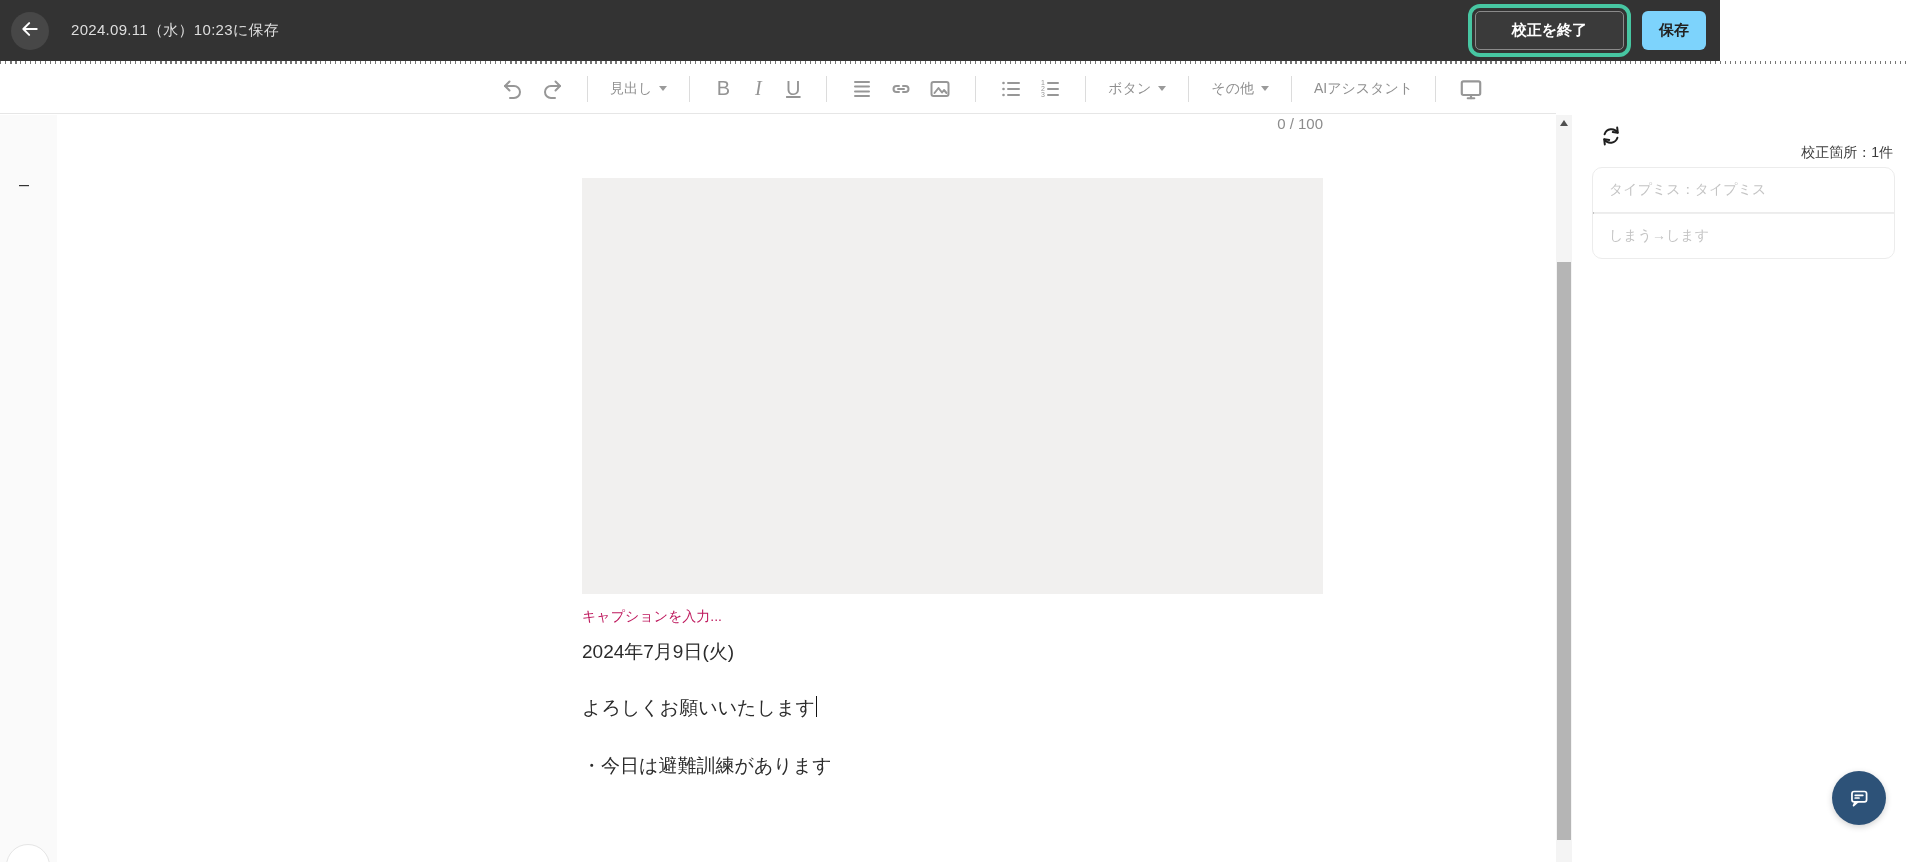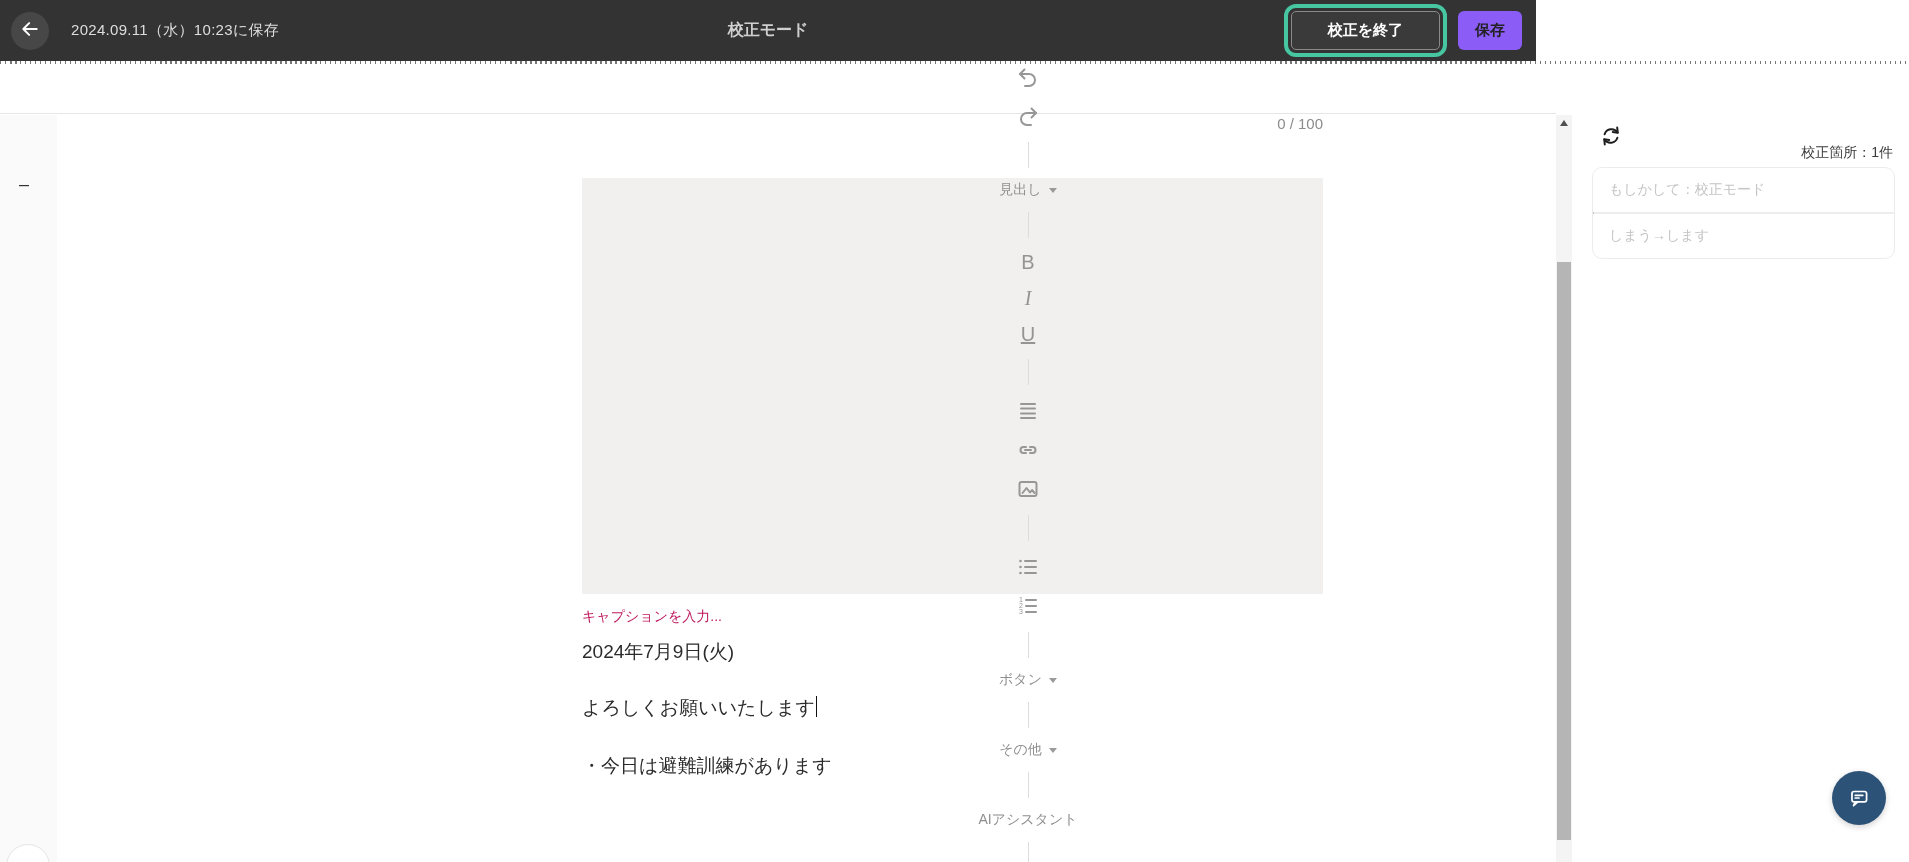--- a/index.html
+++ b/index.html
@@ -1,45 +1,45 @@
 <!DOCTYPE html>
 <html><head>
 <meta charset="utf-8">
 <style>
   * { margin:0; padding:0; box-sizing:border-box; }
   html,body { width:1909px; height:862px; overflow:hidden; background:#ffffff;
               font-family:"Liberation Sans","DejaVu Sans",sans-serif; }
   .stage { position:relative; width:1909px; height:862px; background:#fff; }
 
   
-  .topbar { position:absolute; left:0; top:0; width:1536px; height:61px;
+  .topbar { position:absolute; left:0; top:0; width:1720px; height:61px;
             background:#333333; display:flex; align-items:center; z-index:30; }
   .perforation { position:absolute; left:0; top:61px; width:1909px; height:3px;
             background:repeating-linear-gradient(90deg,#777 0 1.5px,transparent 1.5px 5px); z-index:31; }
   .back-btn { width:38px; height:38px; border-radius:50%; background:#474747;
             margin-left:11px; display:flex; align-items:center; justify-content:center;
             cursor:pointer; flex:0 0 auto; }
   .back-btn svg { stroke:#fff; }
   .saved-status { color:#dedede; font-size:15px; margin-left:22px; letter-spacing:.3px; }
   .topbar-title { position:absolute; left:0; right:0; text-align:center; color:#cfcfcf;
             font-size:16px; font-weight:bold; pointer-events:none; }
   .topbar-right { position:absolute; right:14px; top:0; height:61px;
             display:flex; align-items:center; gap:11px; }
   .end-ring { border:4px solid #47c6a2; border-radius:12px; padding:3px; }
   .end-proof-btn { background:#3a3a3a; border:1px solid #8a8a8a; border-radius:5px;
             color:#ffffff; font-weight:bold; font-size:15px; padding:9px 36px; cursor:pointer;
             font-family:inherit; }
-  .save-btn { background:#8b5cf6; border:none; border-radius:6px; color:#222;
+  .save-btn { background:#7dd3fc; border:none; border-radius:6px; color:#222;
             font-weight:bold; font-size:15px; padding:10px 17px; cursor:pointer;
             font-family:inherit; }
 
   
   .toolbar { position:absolute; left:0; top:64px; width:1556px; height:50px;
              background:#fff; border-bottom:1px solid #e6e6e6;
-             display:flex; align-items:center; padding-left:500px; gap:13px; z-index:20;flex-direction:column; }
+             display:flex; align-items:center; padding-left:500px; gap:13px; z-index:20; }
   .tb-icon { width:26px; height:26px; display:flex; align-items:center; justify-content:center;
              color:#979797; cursor:pointer; flex:0 0 auto; }
   .tb-icon svg { stroke:#979797; }
   .tb-sep { width:1px; height:26px; background:#dcdcdc; margin:0 9px; flex:0 0 auto; }
   .tb-text { color:#8f8f8f; font-size:14px; cursor:pointer; display:flex;
              align-items:center; gap:7px; white-space:nowrap; }
   .caret-down { width:0; height:0; border-left:4.5px solid transparent;
              border-right:4.5px solid transparent; border-top:5.5px solid #9a9a9a; }
   .tb-letter { color:#949494; font-size:20px; cursor:pointer; width:22px; text-align:center; }
   .tb-italic { font-style:italic; font-family:"Liberation Serif",serif; }
@@ -98,21 +98,20 @@
   <header class="topbar">
     <div class="back-btn">
       <span>
         <svg width="20" height="20" viewBox="0 0 24 24" fill="none" stroke-width="2.4" stroke-linecap="round" stroke-linejoin="round">
           <path d="M20 12 H5"></path>
             <path d="M11 5 L4 12 L11 19"></path>
         </svg>
       </span>
     </div>
     <span class="saved-status">2024.09.11（水）10:23に保存</span>
-    <div class="topbar-title">校正モード</div>
     <div class="topbar-right">
       <div class="end-ring">
         <button class="end-proof-btn">校正を終了</button>
       </div>
       <button class="save-btn">保存</button>
     </div>
   </header>
   <div class="perforation"></div>
 
   <div class="toolbar">
@@ -241,21 +240,21 @@
     <div class="refresh-btn">
       <svg width="24" height="24" viewBox="0 0 24 24" fill="none" stroke-width="2" stroke-linecap="round" stroke-linejoin="round">
         <path d="M18.5 8.5 A7.2 7.2 0 0 0 5.6 10.2"></path>
         <path d="M18.2 3.6 L18.8 8.8 L13.8 8.1"></path>
         <path d="M5.5 15.5 A7.2 7.2 0 0 0 18.4 13.8"></path>
         <path d="M5.8 20.4 L5.2 15.2 L10.2 15.9"></path>
       </svg>
     </div>
     <div class="proof-count">校正箇所：1件</div>
     <div class="suggestion-card">
-      <div class="suggestion-row">もしかして：校正モード</div>
+      <div class="suggestion-row">タイプミス：タイプミス</div>
       <hr class="suggestion-divider">
       <div class="suggestion-row">しまう→します</div>
     </div>
   </aside>
 
   <div class="chat-fab">
     <svg width="26" height="26" viewBox="0 0 24 24" fill="none" stroke-width="1.6" stroke-linecap="round" stroke-linejoin="round">
       <rect x="5.5" y="6" width="13.5" height="9.5" rx="2"></rect>
       <path d="M8.5 15.5 L7 19 L11 15.5"></path>
       <path d="M8.5 9.5 h7"></path>

